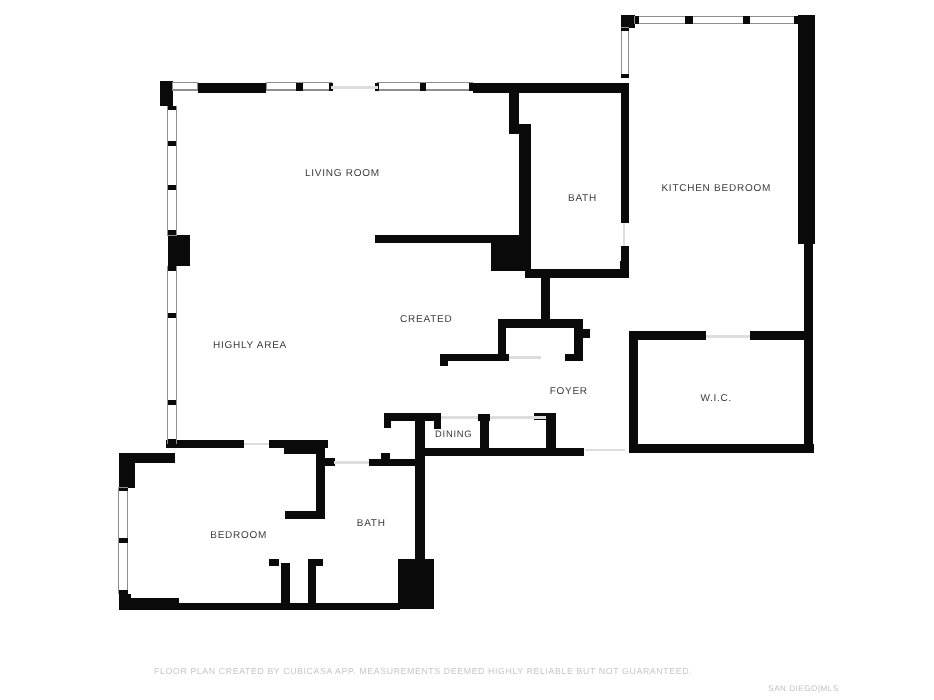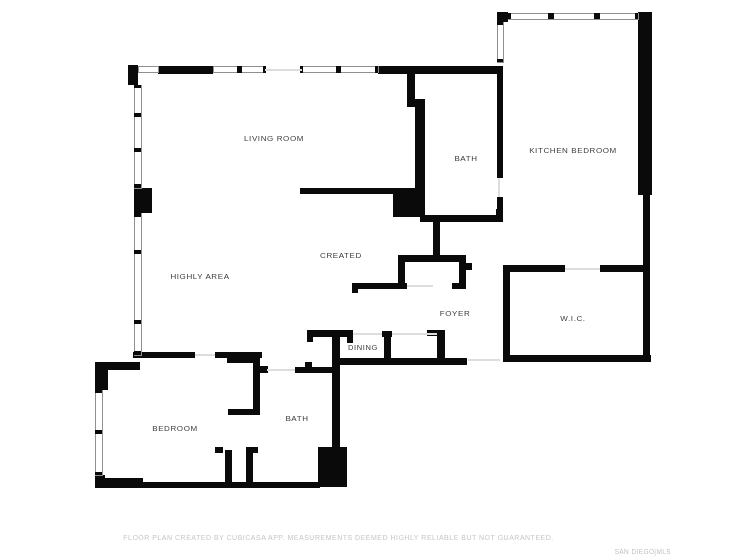--- a/index.html
+++ b/index.html
@@ -154,19 +154,19 @@
   </svg>
 
   <div class="room-label" style="left:274px;top:138px;">LIVING ROOM</div>
   <div class="room-label" style="left:200px;top:276px;">HIGHLY AREA</div>
   <div class="room-label" style="left:341px;top:255px;">CREATED</div>
   <div class="room-label" style="left:466px;top:158px;">BATH</div>
   <div class="room-label" style="left:573px;top:150px;">KITCHEN BEDROOM</div>
   <div class="room-label" style="left:455px;top:313px;">FOYER</div>
   <div class="room-label" style="left:573px;top:318px;">W.I.C.</div>
   <div class="room-label" style="left:363px;top:347px;font-size:7.5px;">DINING</div>
-  <div class="room-label" style="left:170px;top:428px;padding-left:10px;">BEDROOM</div>
+  <div class="room-label" style="left:186px;top:428px;padding-left:10px;">BEDROOM</div>
   <div class="room-label" style="left:297px;top:418px;">BATH</div>
 
   <div class="footer-note">FLOOR PLAN CREATED BY CUBICASA APP. MEASUREMENTS DEEMED HIGHLY RELIABLE BUT NOT GUARANTEED.</div>
 
   <div class="watermark">SAN DIEGO|MLS</div>
 </div>
 
 </body></html>

